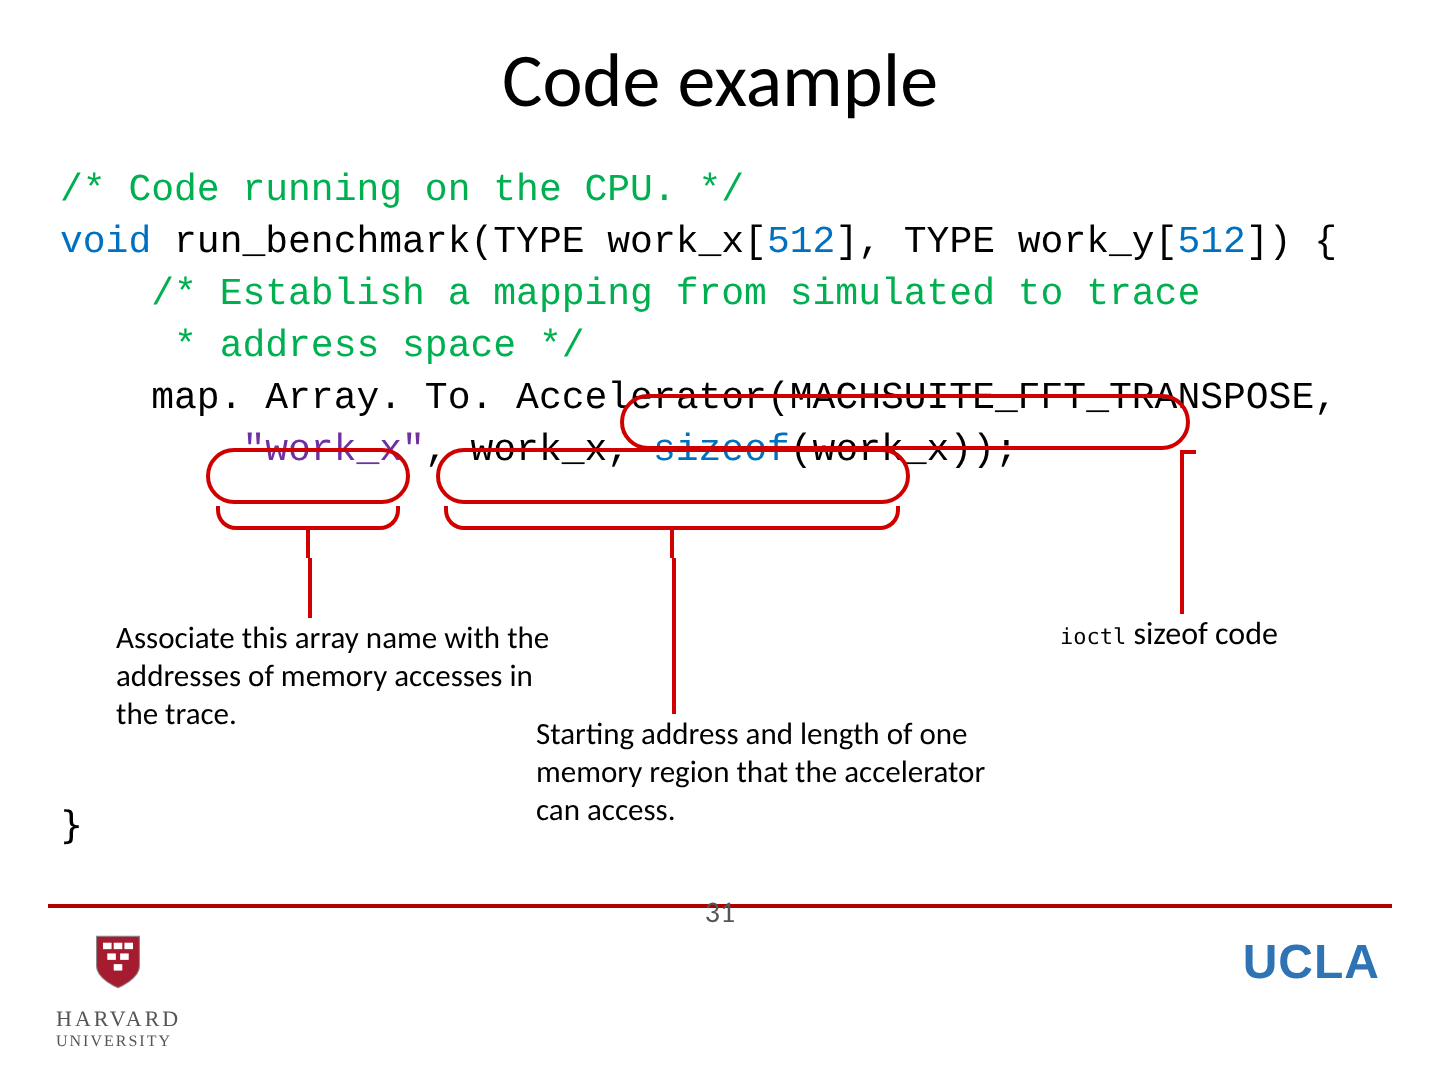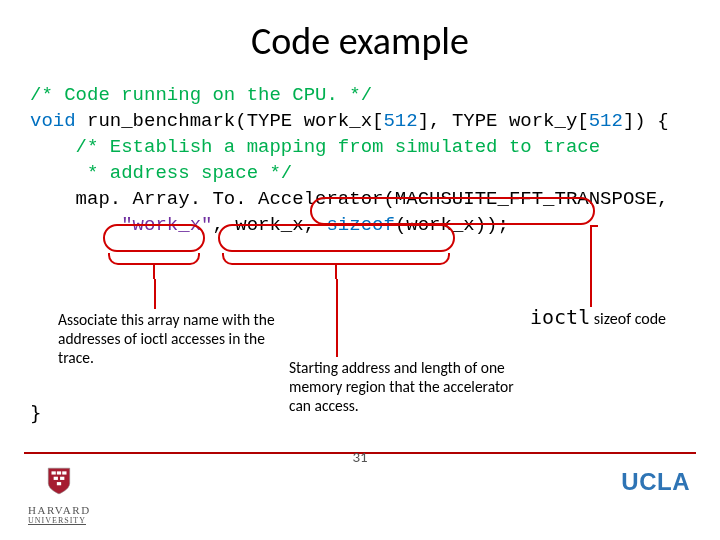--- a/index.html
+++ b/index.html
@@ -58,23 +58,23 @@
   }
   .cs1-stem { left: 153px; top: 265px; }
   .cs2-stem { left: 335px; top: 265px; }
   .label {
     position: absolute;
     font-size: 15.5px;
     line-height: 19px;
     color: #000;
   }
   .label-assoc { left: 58px; top: 310px; width: 230px; }
-  .label-start { left: 289px; top: 358px; width: 230px; }
+  .label-start { left: 268px; top: 358px; width: 230px; }
   .label-ioctl { left: 530px; top: 308px; font-size: 16px; }
-  .label-ioctl .mono { font-family: Consolas, monospace; font-size: 20px; }
+  .label-ioctl .mono { font-family: Consolas, monospace; font-size: 11px; }
   .closebrace {
     position: absolute;
     left: 30px;
     top: 402px;
     font-family: Consolas, monospace;
     font-size: 19px;
   }
   .hr-line {
     position: absolute;
     left: 24px;
@@ -149,38 +149,38 @@
 <div class="cs-stem cs1-stem"></div>
 <div class="connector conn-assoc"></div>
 
 <div class="curly-strut cs2"></div>
 <div class="cs-stem cs2-stem"></div>
 <div class="connector conn-start"></div>
 
 <div class="conn-ioctl-h"></div>
 <div class="conn-ioctl-v"></div>
 
-<div class="label label-assoc">Associate this array name with the addresses of ioctl accesses in the trace.</div>
+<div class="label label-assoc">Associate this array name with the addresses of memory accesses in the trace.</div>
 <div class="label label-start">Starting address and length of one memory region that the accelerator can access.</div>
 <div class="label label-ioctl"><span class="mono">ioctl</span><span> sizeof code</span></div>
 
 <div class="closebrace">}</div>
 
 <div class="hr-line"></div>
 <div class="page-num">31</div>
 
 <div class="footer-left">
   <svg class="harvard-shield" viewBox="0 0 24 28">
     <path d="M2 2 h20 v14 c0 6 -10 10 -10 10 s-10 -4 -10 -10 z" fill="#a51c30" stroke="#888" stroke-width="0.5"></path>
     <rect x="5" y="5" width="4" height="3" fill="#fff"></rect>
     <rect x="10" y="5" width="4" height="3" fill="#fff"></rect>
     <rect x="15" y="5" width="4" height="3" fill="#fff"></rect>
     <rect x="7" y="10" width="4" height="3" fill="#fff"></rect>
     <rect x="13" y="10" width="4" height="3" fill="#fff"></rect>
     <rect x="10" y="15" width="4" height="3" fill="#fff"></rect>
   </svg>
   <div>
     <div class="harvard-text">HARVARD</div>
-    <div class="harvard-text" style="font-size:8px;letter-spacing:1px;text-decoration:underline;">UNIVERSITY</div>
+    <div class="harvard-text" style="font-size:8px;letter-spacing:1px;">UNIVERSITY</div>
   </div>
 </div>
 
 <div class="footer-right">UCLA</div>
 
 </body></html>

